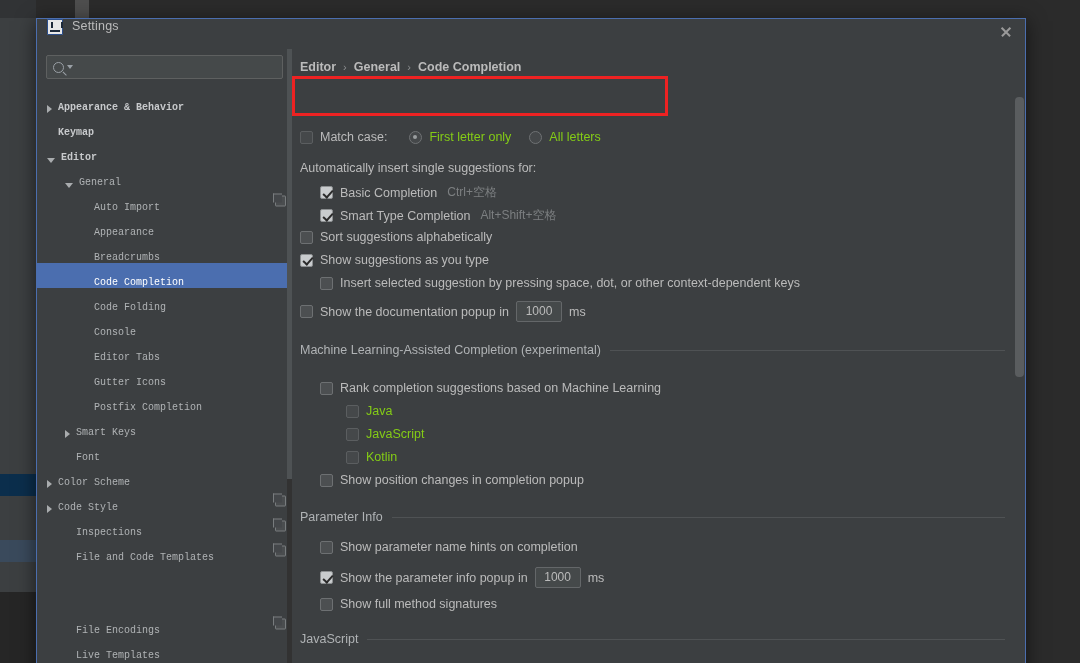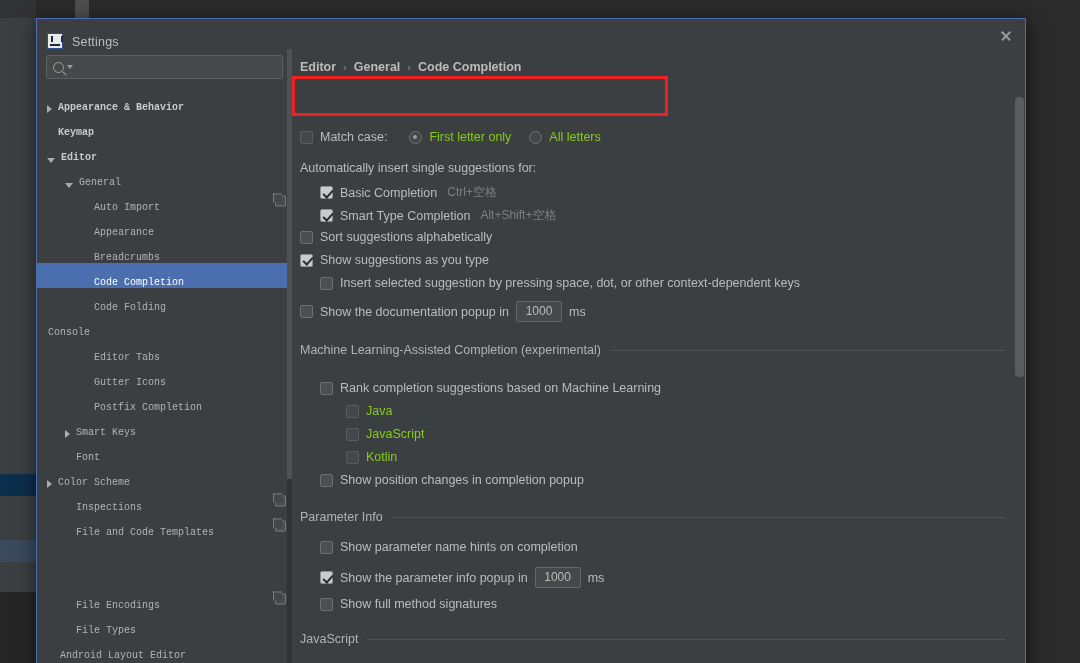--- a/index.html
+++ b/index.html
@@ -30,22 +30,22 @@
   
   #settings-dialog {
     position: absolute; left: 36px; top: 18px;
     width: 990px; height: 660px;
     background: #3c3f41;
     border: 1px solid #4b6eaf;
     box-shadow: 0 3px 18px rgba(0,0,0,.55);
     display: flex; flex-direction: column;
   }
   .titlebar {
-    height: 30px; flex: 0 0 30px; display: flex; align-items: flex-end;
-    padding: 16px 6px 0 10px; background: #3c3f41;
+    height: 30px; flex: 0 0 30px; display: flex; align-items: flex-start;
+    padding: 0 6px 0 10px; background: #3c3f41;
   }
   .title-icon {
     width: 16px; height: 16px; flex: 0 0 16px; margin-right: 9px;
     background: #e8e8e8; border: 1px solid #2c4f8c; border-radius: 1px;
     position: relative;
   }
   .title-icon::before {
     content: ""; position: absolute; left: 3px; top: 2px; width: 8px; height: 6px;
     border-left: 2px solid #1e2a3a; border-right: 2px solid #1e2a3a;
   }
@@ -259,21 +259,21 @@
             <span class="tree-label">Breadcrumbs</span>
           </div>
           <div class="tree-row selected" style="padding-left: 46px;">
             <span class="tw none" style="width: 11px; flex: 0 0 11px;"></span>
             <span class="tree-label">Code Completion</span>
           </div>
           <div class="tree-row" style="padding-left: 46px;">
             <span class="tw none" style="width: 11px; flex: 0 0 11px;"></span>
             <span class="tree-label">Code Folding</span>
           </div>
-          <div class="tree-row" style="">
+          <div class="tree-row" style="padding-left: 46px;">
             <span class="tw none" style="width: 11px; flex: 0 0 11px;"></span>
             <span class="tree-label">Console</span>
           </div>
           <div class="tree-row" style="padding-left: 46px;">
             <span class="tw none" style="width: 11px; flex: 0 0 11px;"></span>
             <span class="tree-label">Editor Tabs</span>
           </div>
           <div class="tree-row" style="padding-left: 46px;">
             <span class="tw none" style="width: 11px; flex: 0 0 11px;"></span>
             <span class="tree-label">Gutter Icons</span>
@@ -287,34 +287,43 @@
             <span class="tree-label">Smart Keys</span>
           </div>
           <div class="tree-row" style="padding-left: 28px;">
             <span class="tw none" style="width: 11px; flex: 0 0 11px;"></span>
             <span class="tree-label">Font</span>
           </div>
           <div class="tree-row" style="padding-left: 10px;">
             <span class="tw"></span>
             <span class="tree-label">Color Scheme</span>
           </div>
+          <div class="tree-row" style="padding-left: 10px;">
+            <span class="tw"></span>
+            <span class="tree-label">Code Style</span>
+            <span class="copy-icon"></span>
+          </div>
           <div class="tree-row" style="padding-left: 28px;">
             <span class="tw none" style="width: 11px; flex: 0 0 11px;"></span>
             <span class="tree-label">Inspections</span>
             <span class="copy-icon"></span>
           </div>
           <div class="tree-row" style="padding-left: 28px;">
             <span class="tw none" style="width: 11px; flex: 0 0 11px;"></span>
             <span class="tree-label">File and Code Templates</span>
             <span class="copy-icon"></span>
           </div>
           <div class="tree-row" style="padding-left: 28px; margin-top: 48px;">
             <span class="tw none" style="width: 11px; flex: 0 0 11px;"></span>
             <span class="tree-label">File Encodings</span>
             <span class="copy-icon"></span>
+          </div>
+          <div class="tree-row" style="padding-left: 28px;">
+            <span class="tw none" style="width: 11px; flex: 0 0 11px;"></span>
+            <span class="tree-label">Live Templates</span>
           </div>
           <div class="tree-row" style="padding-left: 28px;">
             <span class="tw none" style="width: 11px; flex: 0 0 11px;"></span>
             <span class="tree-label">File Types</span>
           </div>
           <div class="tree-row" style="padding-left: 12px;">
             <span class="tw none" style="width: 11px; flex: 0 0 11px;"></span>
             <span class="tree-label">Android Layout Editor</span>
           </div>
         </div>

